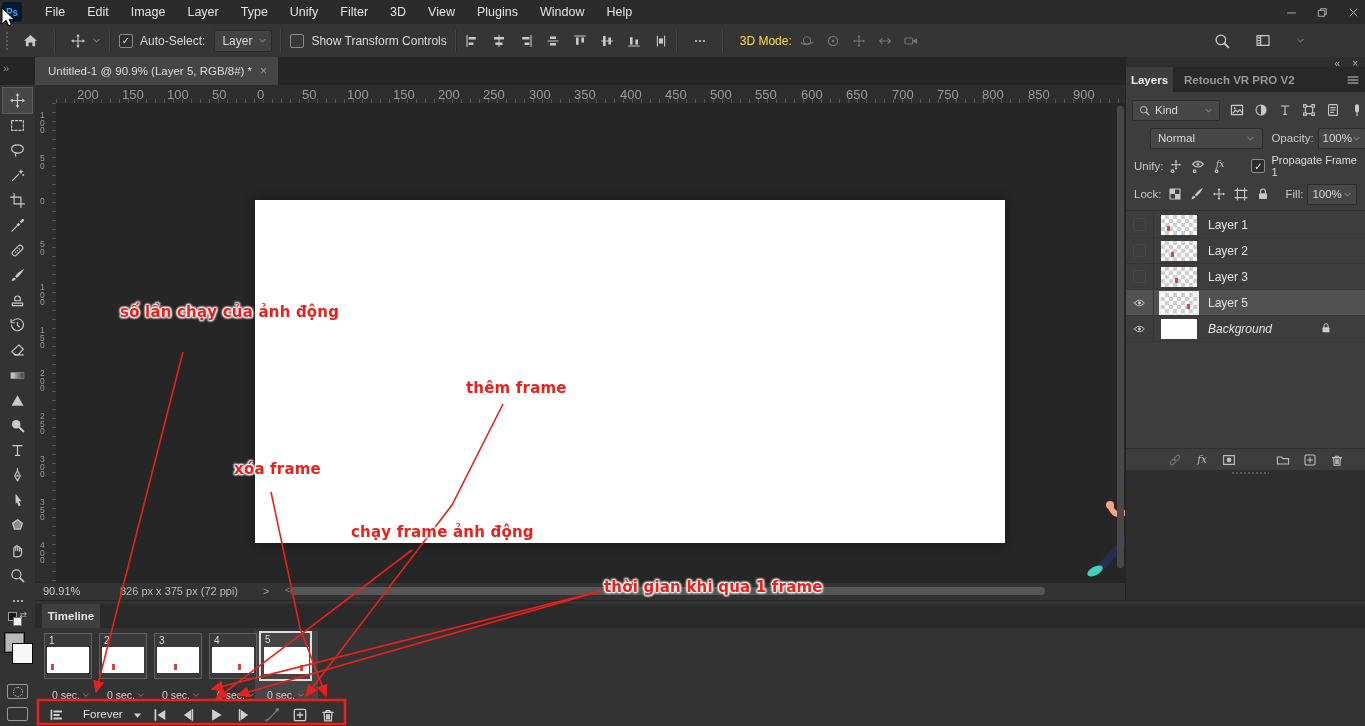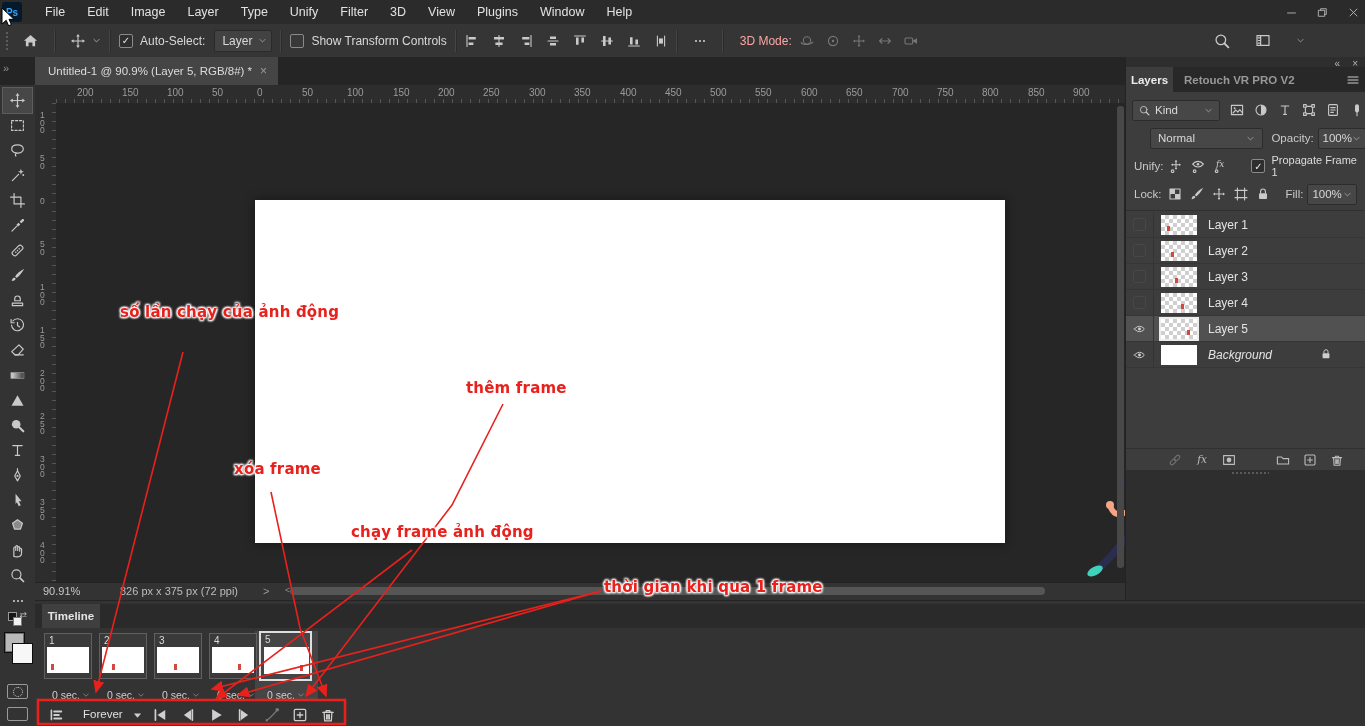--- a/index.html
+++ b/index.html
@@ -21,21 +21,21 @@
   
   #optbar{left:0;top:24px;width:1365px;height:33px;background:#353535;border-bottom:1px solid #242424;
           display:flex;align-items:center;font-size:12px;}
   .grip-v{width:4px;height:20px;margin:0 6px 0 5px;
           background-image:radial-gradient(#5c5c5c 1px,transparent 1px);background-size:4px 4px;}
   .sep{width:1px;height:22px;background:#454545;margin:0 8px;border-right:1px solid #2b2b2b;}
   .opt-dd{display:flex;align-items:center;gap:6px;background:#424242;border:1px solid #2a2a2a;border-radius:2px;
           height:20px;padding:0 7px;}
   .cb{width:12px;height:12px;border:1px solid #8a8a8a;background:#2e2e2e;border-radius:2px;display:inline-flex;
       align-items:center;justify-content:center;font-size:10px;color:#e8e8e8;font-family:"DejaVu Sans",sans-serif;}
-  .dim{color:#fca5a5;text-align:right;}
+  .dim{color:#fde047;text-align:right;}
   .ob-icon{margin:0 7px;}
   
   #tabbar{left:0;top:57px;width:1365px;height:28px;background:#252525;}
   #doctab{position:absolute;left:35px;top:0;width:243px;height:28px;background:#454545;
           display:flex;align-items:center;font-size:11.5px;color:#dcdcdc;padding:0 8px 0 13px;box-sizing:border-box;}
   #doctab .x{margin-left:8px;color:#9b9b9b;font-size:12px;}
   #tb-expand{position:absolute;left:3px;top:5px;color:#8f8f8f;font-size:11px;}
   
   #toolbar{left:0;top:85px;width:35px;height:641px;background:#333333;border-right:1px solid #272727;}
   .tool{width:29px;height:25px;margin:0 auto;display:flex;align-items:center;justify-content:center;color:#d2d2d2;}
@@ -50,21 +50,21 @@
   #swatch-fg{position:absolute;left:1px;top:0;width:19px;height:19px;background:#b9b9b9;border:1px solid #0d0d0d;box-shadow:0 0 0 1px #6f6f6f inset;}
   #swatch-bg{position:absolute;left:9px;top:11px;width:19px;height:19px;background:#f7f7f7;border:1px solid #0d0d0d;}
   #quickmask{width:19px;height:13px;margin:10px auto 0;border:1px solid #9a9a9a;border-radius:2px;display:flex;align-items:center;justify-content:center;}
   #quickmask i{width:8px;height:8px;border:1px dotted #cfcfcf;border-radius:50%;}
   #screenmode{width:19px;height:12px;margin:8px auto 0;border:1px solid #9a9a9a;border-radius:2px;}
   
   #corner{left:35px;top:85px;width:21px;height:18px;background:#2d2d2d;border-right:1px solid #202020;border-bottom:1px solid #202020;}
   #hruler{left:56px;top:85px;width:1069px;height:18px;background:#2d2d2d;border-bottom:1px solid #202020;
           background-image:repeating-linear-gradient(to right,#555 0 1px,transparent 1px 9px);
           background-size:100% 4px;background-position:0 100%;background-repeat:no-repeat;}
-  .hlab{position:absolute;top:2px;font-size:10px;color:#9b9b9b;}
+  .hlab{position:absolute;top:2px;font-size:13px;color:#9b9b9b;}
   #vruler{left:35px;top:103px;width:21px;height:479px;background:#2d2d2d;border-right:1px solid #202020;
           background-image:repeating-linear-gradient(to bottom,#555 0 1px,transparent 1px 9px);
           background-size:4px 100%;background-position:100% 0;background-repeat:no-repeat;}
   .vlab{position:absolute;left:5px;font-size:8.5px;line-height:7.5px;color:#9b9b9b;white-space:pre-line;}
   #canvas{left:56px;top:103px;width:1069px;height:479px;background:#262626;overflow:hidden;}
   #doc{position:absolute;left:199px;top:97px;width:750px;height:343px;background:#ffffff;box-shadow:0 0 10px rgba(0,0,0,.45);}
   #runner{position:absolute;left:827px;top:275px;width:105px;height:125px;}
   #vscroll{position:absolute;left:1061px;top:3px;width:7px;height:462px;background:#484848;border-radius:3px;}
   
   #statusbar{left:35px;top:582px;width:1090px;height:18px;background:#333333;border-top:1px solid #242424;
@@ -801,29 +801,20 @@
           </div>
           <div class="lrow">
             <div class="eyecell">
               <span class="eyeoff"></span>
             </div>
             <div class="lthumb">
               <span class="speck" style="left: 14px;"></span>
             </div>
             <span class="lname">Layer 3</span>
           </div>
-          <div class="lrow">
-            <div class="eyecell">
-              <span class="eyeoff"></span>
-            </div>
-            <div class="lthumb">
-              <span class="speck" style="left: 20px;"></span>
-            </div>
-            <span class="lname">Layer 4</span>
-          </div>
           <div class="lrow sel">
             <div class="eyecell">
               <span class="icon">
                 <svg viewBox="0 0 14 14" fill="none" stroke="currentColor" stroke-width="1.1" stroke-linecap="round" stroke-linejoin="round">
                   <path d="M1.2 7S3.6 3.8 7 3.8 12.8 7 12.8 7 10.4 10.2 7 10.2 1.2 7 1.2 7z"></path>
                   <circle fill="currentColor" stroke="none" cx="7" cy="7" r="1.7"></circle>
                 </svg>
               </span>
             </div>
             <div class="lthumb selthumb">

